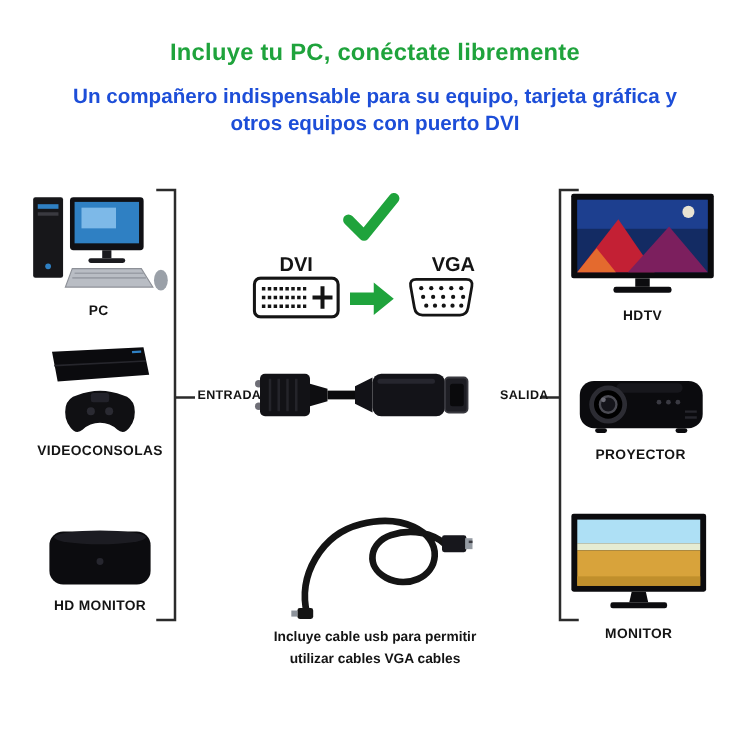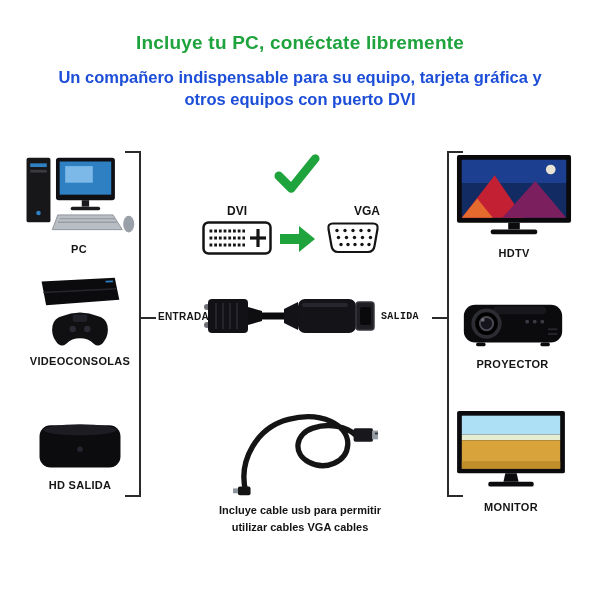--- a/index.html
+++ b/index.html
@@ -11,21 +11,21 @@
     position:absolute;top:32px;left:0;width:100%;text-align:center;
     font-size:19px;font-weight:bold;color:var(--accent,#1fa33c);letter-spacing:.2px;
   }
   .subtitle{
     position:absolute;top:66px;left:30px;width:540px;text-align:center;
     font-size:16.5px;font-weight:bold;color:#1d4ed8;line-height:1.35;
   }
   .device{position:absolute;text-align:center;}
   .device .lbl{font-size:11px;font-weight:bold;margin-top:4px;letter-spacing:.3px;color:#141414;}
   .small-lbl{position:absolute;font-size:10px;font-weight:bold;letter-spacing:.3px;color:#141414;}
-  .conn-lbl{position:absolute;text-align:center;font-size:12px;font-weight:bold;color:#141414;}
+  .conn-lbl{position:absolute;text-align:center;font-size:16px;font-weight:bold;color:#141414;}
   .note{
     position:absolute;top:502px;left:140px;width:320px;text-align:center;
     font-size:11px;font-weight:bold;line-height:1.55;color:#141414;
   }
   .accent-fill{fill:var(--accent,#1fa33c);}
   .accent-stroke{stroke:var(--accent,#1fa33c);}
   svg{display:block;margin:0 auto;}
   .abs{position:absolute;}
 </style>
 </head>
@@ -70,21 +70,21 @@
     </svg>
     <div class="lbl">PC</div>
   </div>
 
   <div class="device" style="left:30px;top:416px;width:100px;">
     <svg width="92" height="59" viewBox="0 0 100 64">
       <rect x="6" y="10" width="88" height="46" rx="12" fill="#0c0c0f"></rect>
       <ellipse cx="50" cy="15" rx="40" ry="6" fill="#1c1c22"></ellipse>
       <circle cx="50" cy="36" r="3" fill="#26262e"></circle>
     </svg>
-    <div class="lbl">HD SALIDA</div>
+    <div class="lbl">HD MONITOR</div>
   </div>
 
   <svg class="abs" style="left:123px;top:150px;" width="34" height="348" viewBox="0 0 34 348">
     <path d="M2 2 H17 V346 H2 M17 168 H33" fill="none" stroke="#2b2b2b" stroke-width="2"></path>
   </svg>
 
   <svg class="abs" style="left:431px;top:150px;" width="34" height="348" viewBox="0 0 34 348">
     <path d="M32 2 H17 V346 H32 M17 168 H1" fill="none" stroke="#2b2b2b" stroke-width="2"></path>
   </svg>
 
@@ -121,21 +121,21 @@
       <circle cx="36.5" cy="16.5" r="1.7" fill="#141414"></circle>
       <circle cx="44.5" cy="16.5" r="1.7" fill="#141414"></circle>
     <circle cx="15" cy="23.5" r="1.7" fill="#141414"></circle>
       <circle cx="22" cy="23.5" r="1.7" fill="#141414"></circle>
       <circle cx="29" cy="23.5" r="1.7" fill="#141414"></circle>
       <circle cx="36" cy="23.5" r="1.7" fill="#141414"></circle>
       <circle cx="43" cy="23.5" r="1.7" fill="#141414"></circle>
   </svg>
 
   <div class="small-lbl" style="left:158px;top:311px;">ENTRADA</div>
-  <div class="small-lbl" style="left:381px;top:311px;font-family:Liberation Mono, monospace;">SALIDA</div>
+  <div class="small-lbl" style="left:400px;top:311px;">SALIDA</div>
 
   <svg class="abs" style="left:202px;top:287px;" width="175" height="58" viewBox="0 0 175 58">
     <circle cx="5" cy="20" r="3" fill="#6e6e76"></circle>
     <circle cx="5" cy="38" r="3" fill="#6e6e76"></circle>
     <rect x="6" y="12" width="40" height="34" rx="4" fill="#121216"></rect>
     <line x1="14" y1="16" x2="14" y2="42" stroke="#24242a" stroke-width="2"></line>
     <line x1="21" y1="16" x2="21" y2="42" stroke="#24242a" stroke-width="2"></line>
     <line x1="28" y1="16" x2="28" y2="42" stroke="#24242a" stroke-width="2"></line>
     <line x1="35" y1="16" x2="35" y2="42" stroke="#24242a" stroke-width="2"></line>
     <polygon points="46,20 60,24 60,34 46,38" fill="#0e0e11"></polygon>

